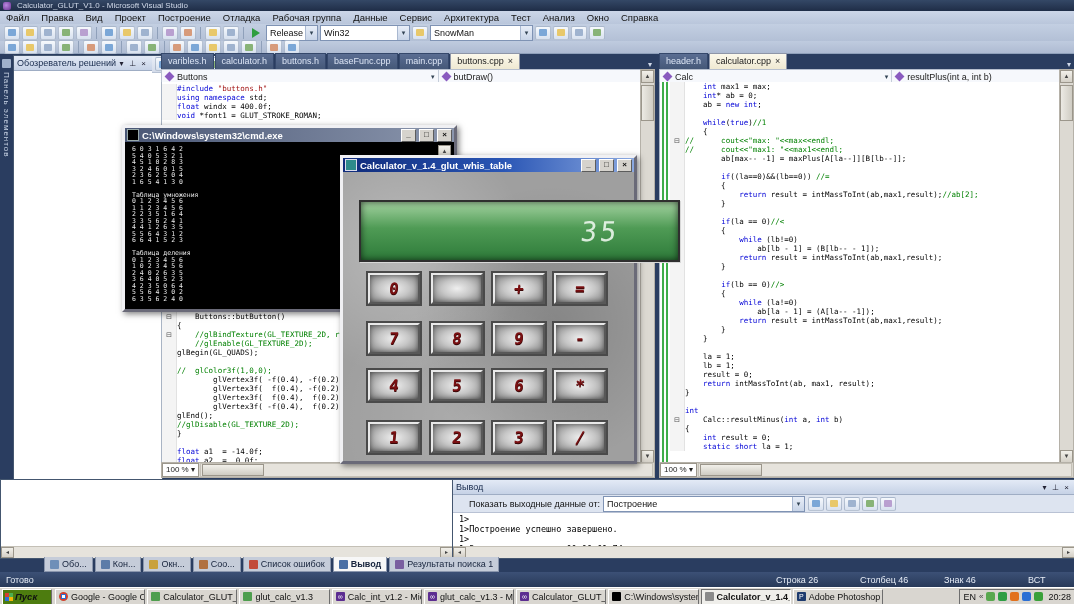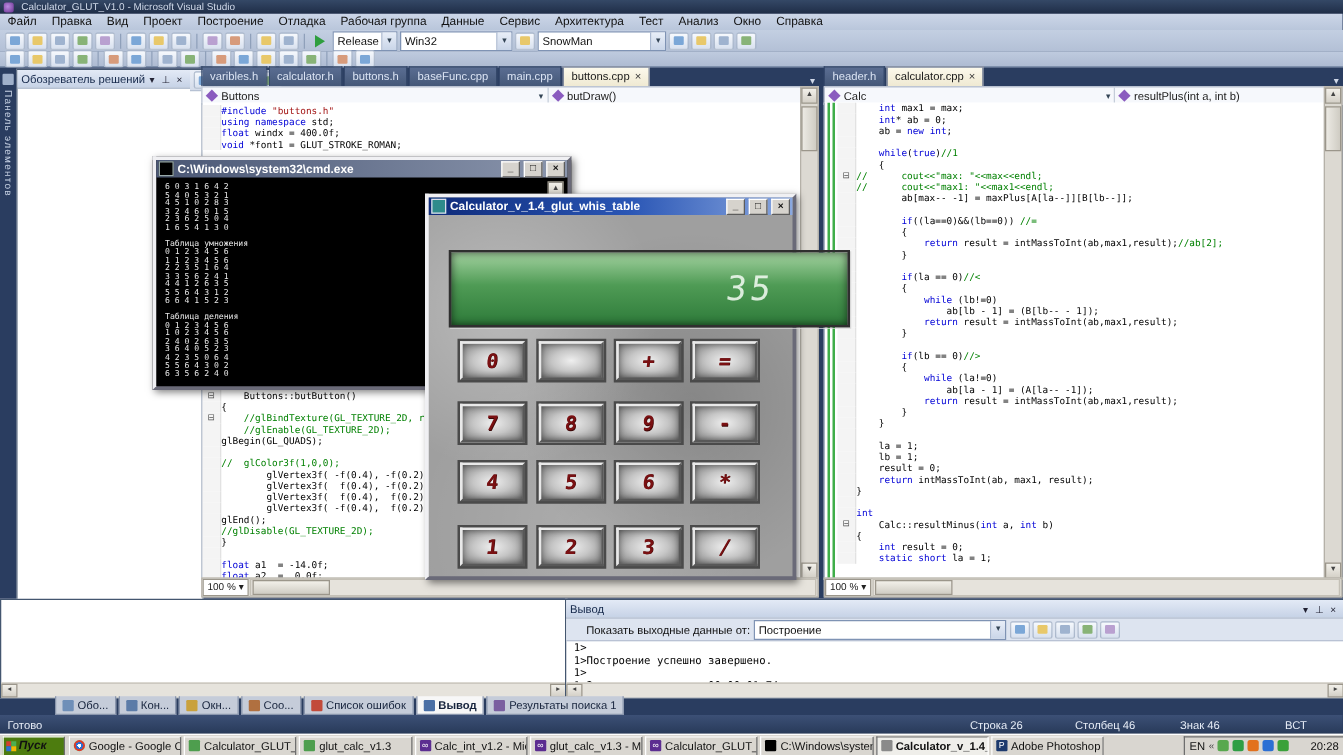--- a/index.html
+++ b/index.html
@@ -151,21 +151,21 @@
   .task-item.active{background:#efeeea;border-color:#6e6e6e #fff #fff #6e6e6e;font-weight:bold;}
   .ti-icon{width:9px;height:9px;border-radius:1px;flex:none;display:flex;align-items:center;
     justify-content:center;font-size:7px;color:#fff;}
   .ico-chrome{border-radius:50%;background:radial-gradient(circle at 50% 50%,#fff 0 25%,#2b6fd4 26% 45%,#d43f2e 46% 70%,#4caf50 71%);}
   .ico-vs{background:#5c2d91;color:#fff;} .ico-app{background:#4e9e4e;} .ico-cmd{background:#000;}
   .ico-calc{background:#8a8a8a;} .ico-ps{background:#1d3a6e;}
   #tray{margin-left:auto;height:14px;border:1px solid;border-color:#6e6e6e #fff #fff #6e6e6e;
     display:flex;align-items:center;gap:3px;padding:0 4px;flex:none;}
   .tray-lang{font-size:9px;color:#111;}
   .tray-ico{width:9px;height:9px;border-radius:2px;}
-  .tray-time{font-size:9px;color:#111;margin-left:14px;}
+  .tray-time{font-size:9px;color:#111;margin-left:2px;}
 
   
   .float-win{border:3px solid;border-color:#f0f0f3 #6a6a78 #6a6a78 #f0f0f3;box-shadow:2px 2px 6px rgba(0,0,0,.5);}
   .win-titlebar{height:14px;display:flex;align-items:center;gap:3px;padding:0 2px;
     color:#fff;font-size:9.5px;font-weight:bold;white-space:nowrap;overflow:hidden;}
   .win-title{flex:1;overflow:hidden;}
   .win-btn{width:13px;height:11px;background:#d6d3cd;border:1px solid;border-color:#fff #5c5c5c #5c5c5c #fff;
     font-size:8px;line-height:9px;text-align:center;color:#111;flex:none;font-weight:bold;}
   .win-sysicon{width:10px;height:10px;flex:none;}
 

